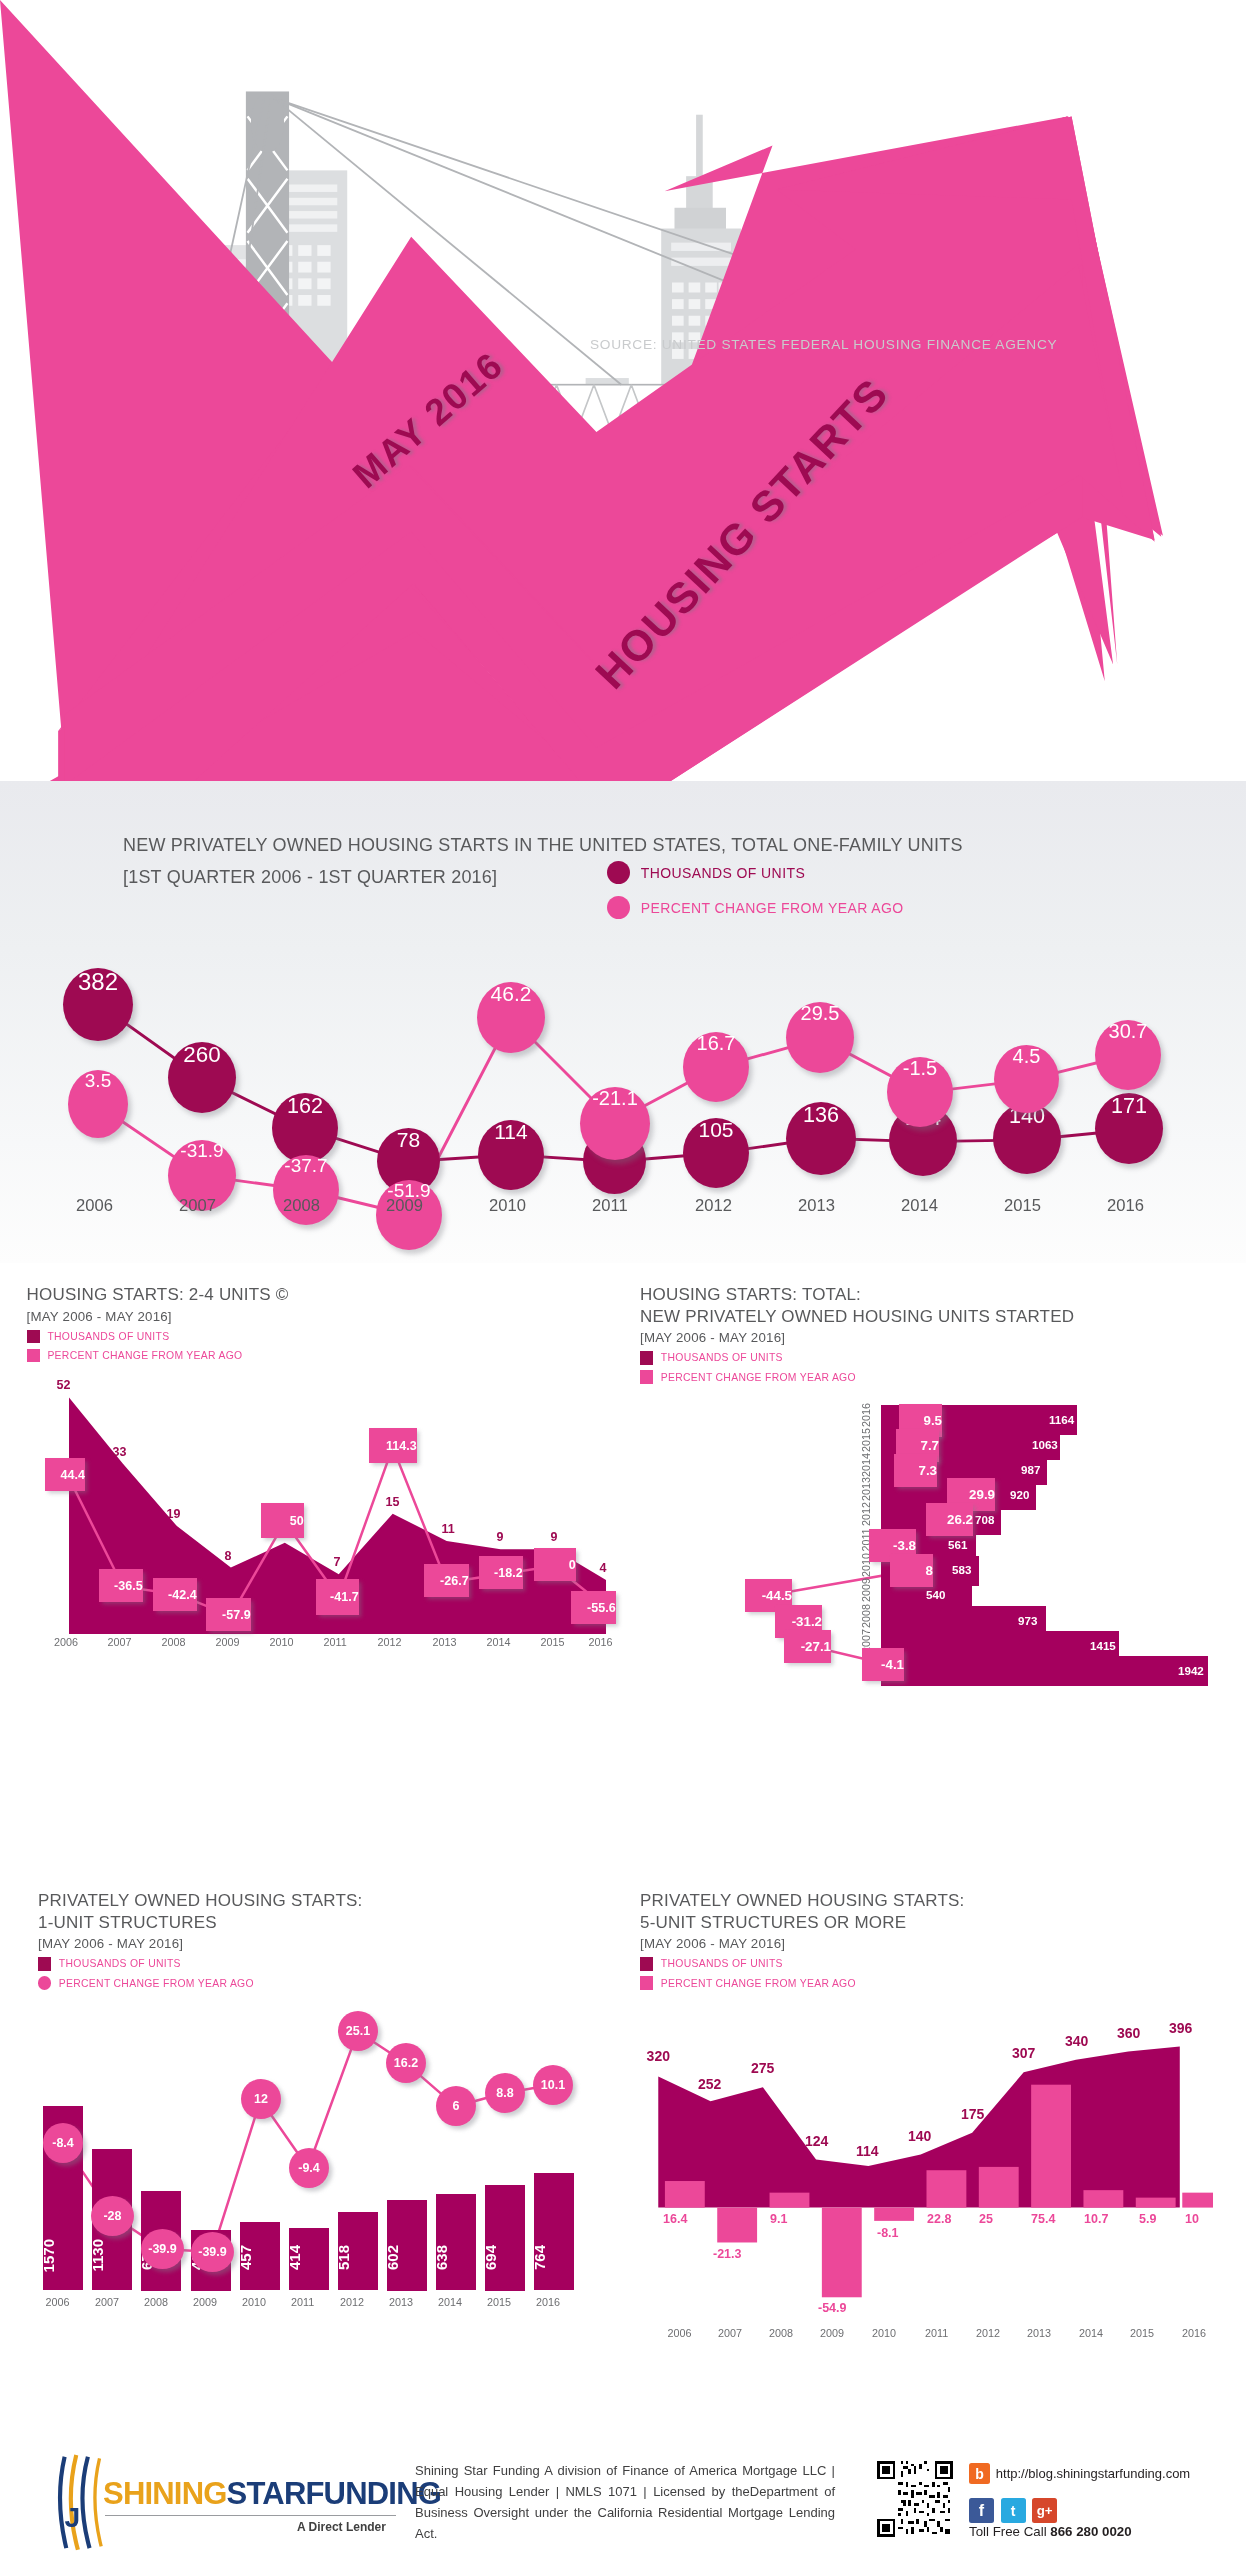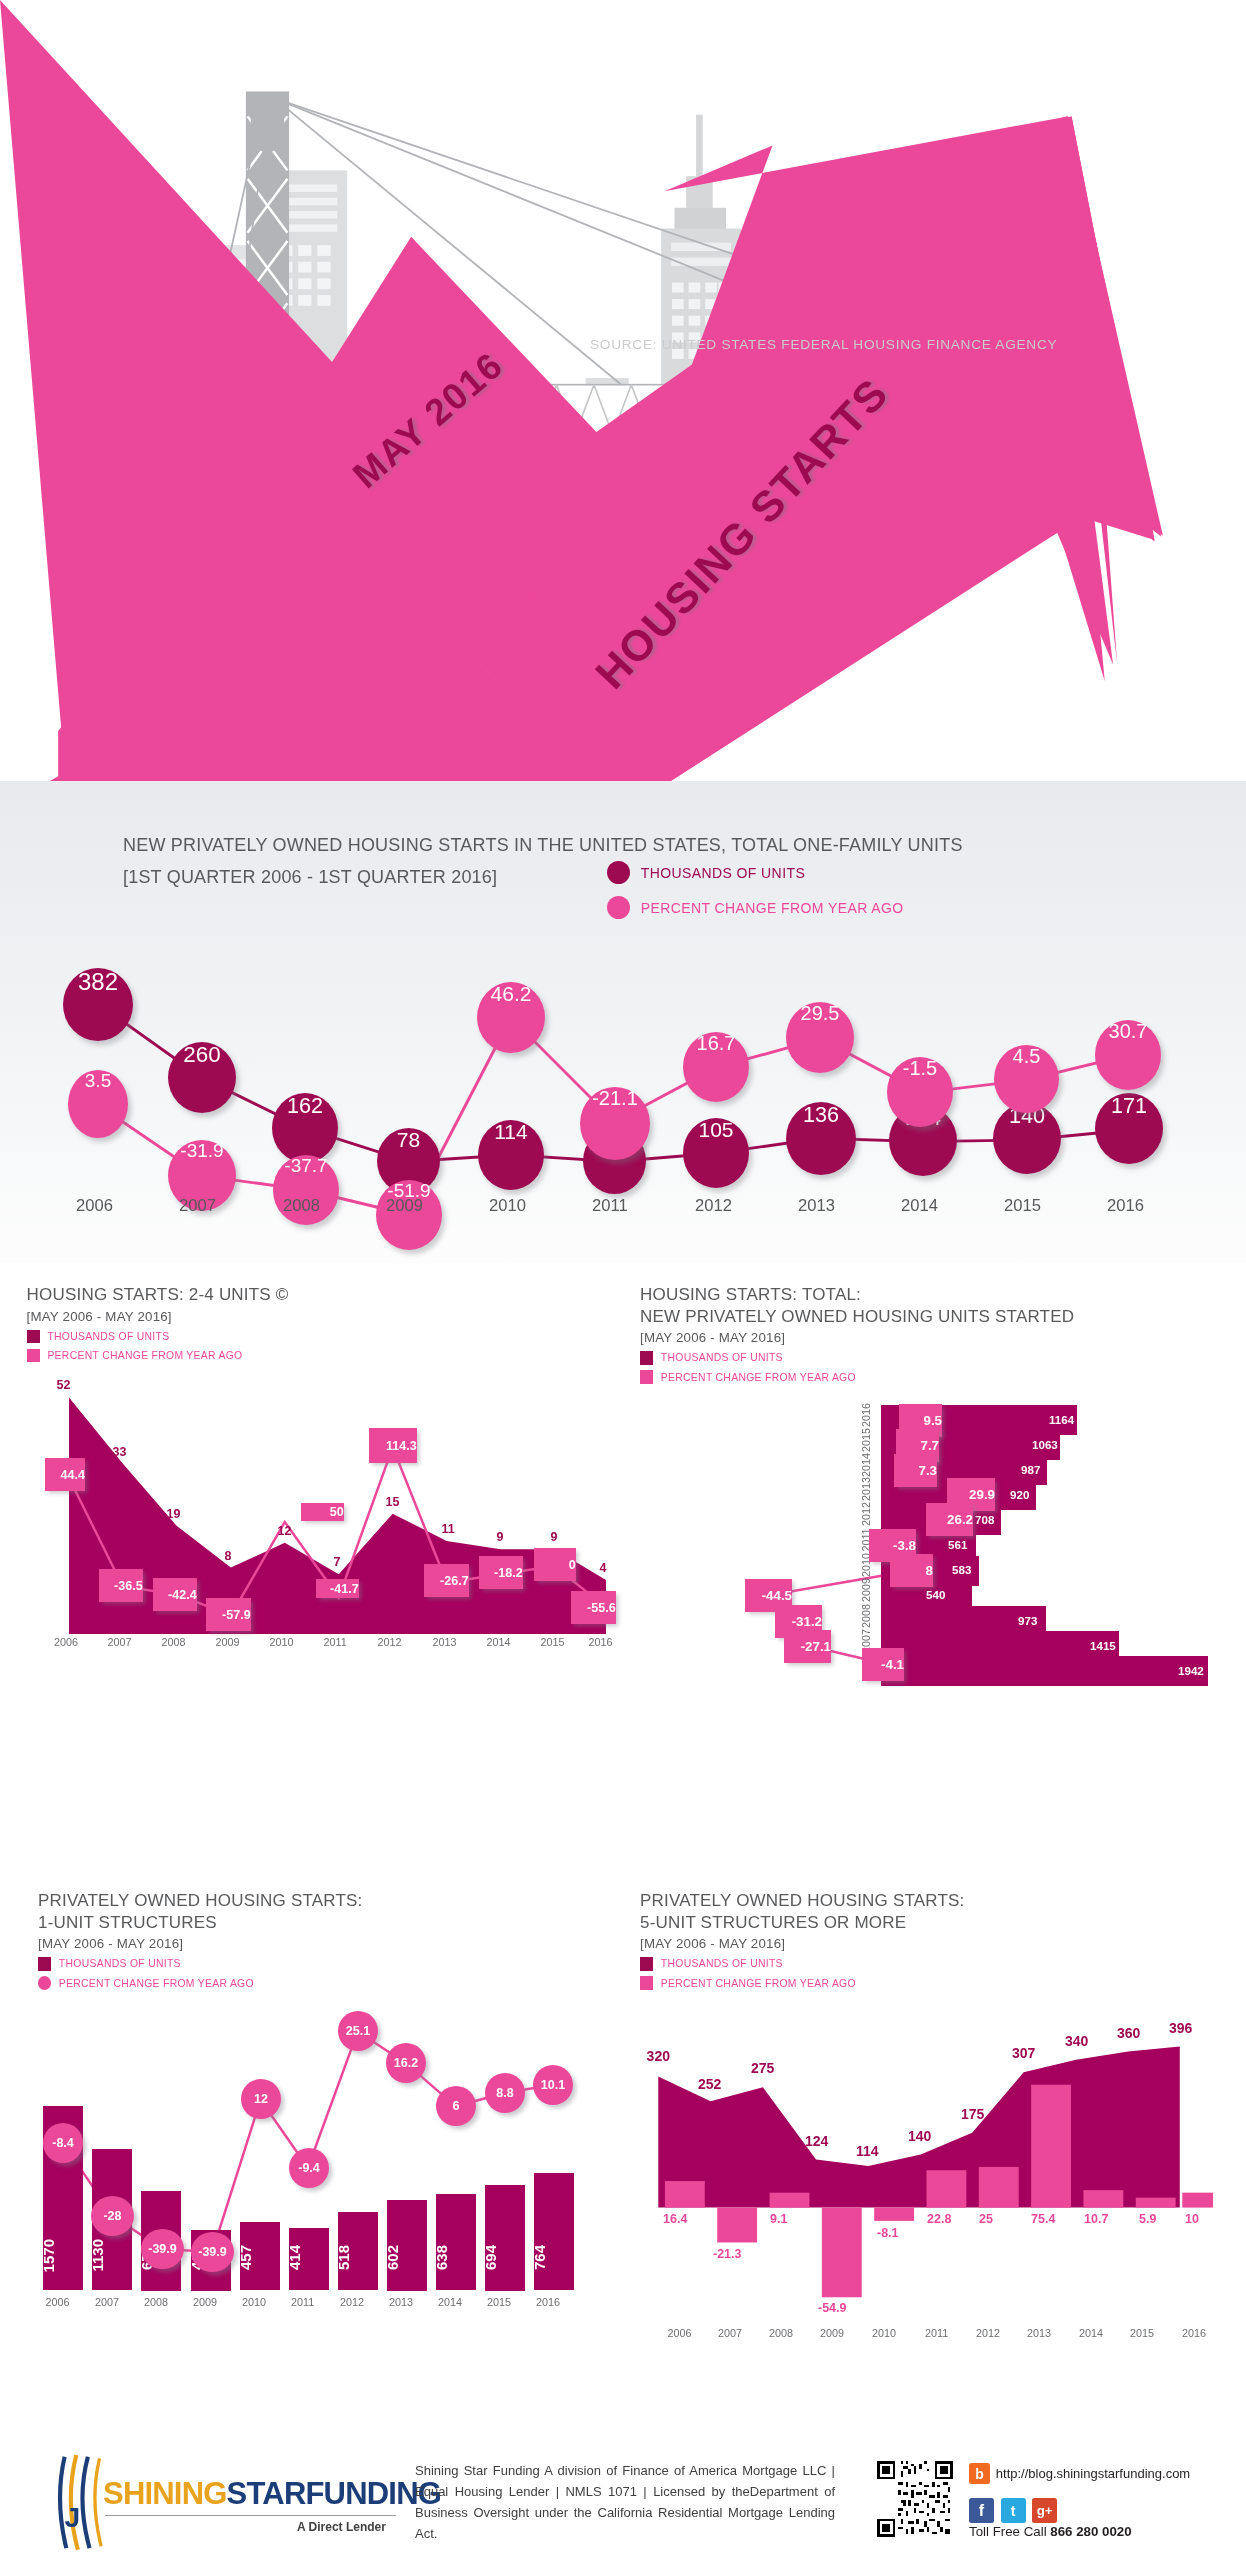--- a/index.html
+++ b/index.html
@@ -419,24 +419,24 @@
         </div>
       <div class="chip" style="left:72px;top:184px;width:44px;height:33px;font-size:12.5px;">
           <span>-36.5</span>
         </div>
       <div class="chip" style="left:126px;top:193px;width:44px;height:33px;font-size:12.5px;">
           <span>-42.4</span>
         </div>
       <div class="chip" style="left:179px;top:213px;width:45px;height:33px;font-size:12.5px;">
           <span>-57.9</span>
         </div>
-      <div class="chip" style="left:234px;top:118px;width:43px;height:18px;font-size:12.5px;margin-left:40px;">
+      <div class="chip" style="left:234px;top:118px;width:43px;height:35px;font-size:12.5px;">
           <span>50</span>
         </div>
-      <div class="chip" style="left:289px;top:194px;width:43px;height:19px;font-size:12.5px;">
+      <div class="chip" style="left:289px;top:194px;width:43px;height:36px;font-size:12.5px;">
           <span>-41.7</span>
         </div>
       <div class="chip" style="left:342px;top:43px;width:48px;height:35px;font-size:12.5px;">
           <span>114.3</span>
         </div>
       <div class="chip" style="left:397px;top:179px;width:45px;height:33px;font-size:12.5px;">
           <span>-26.7</span>
         </div>
       <div class="chip" style="left:452px;top:171px;width:44px;height:33px;font-size:12.5px;">
           <span>-18.2</span>

